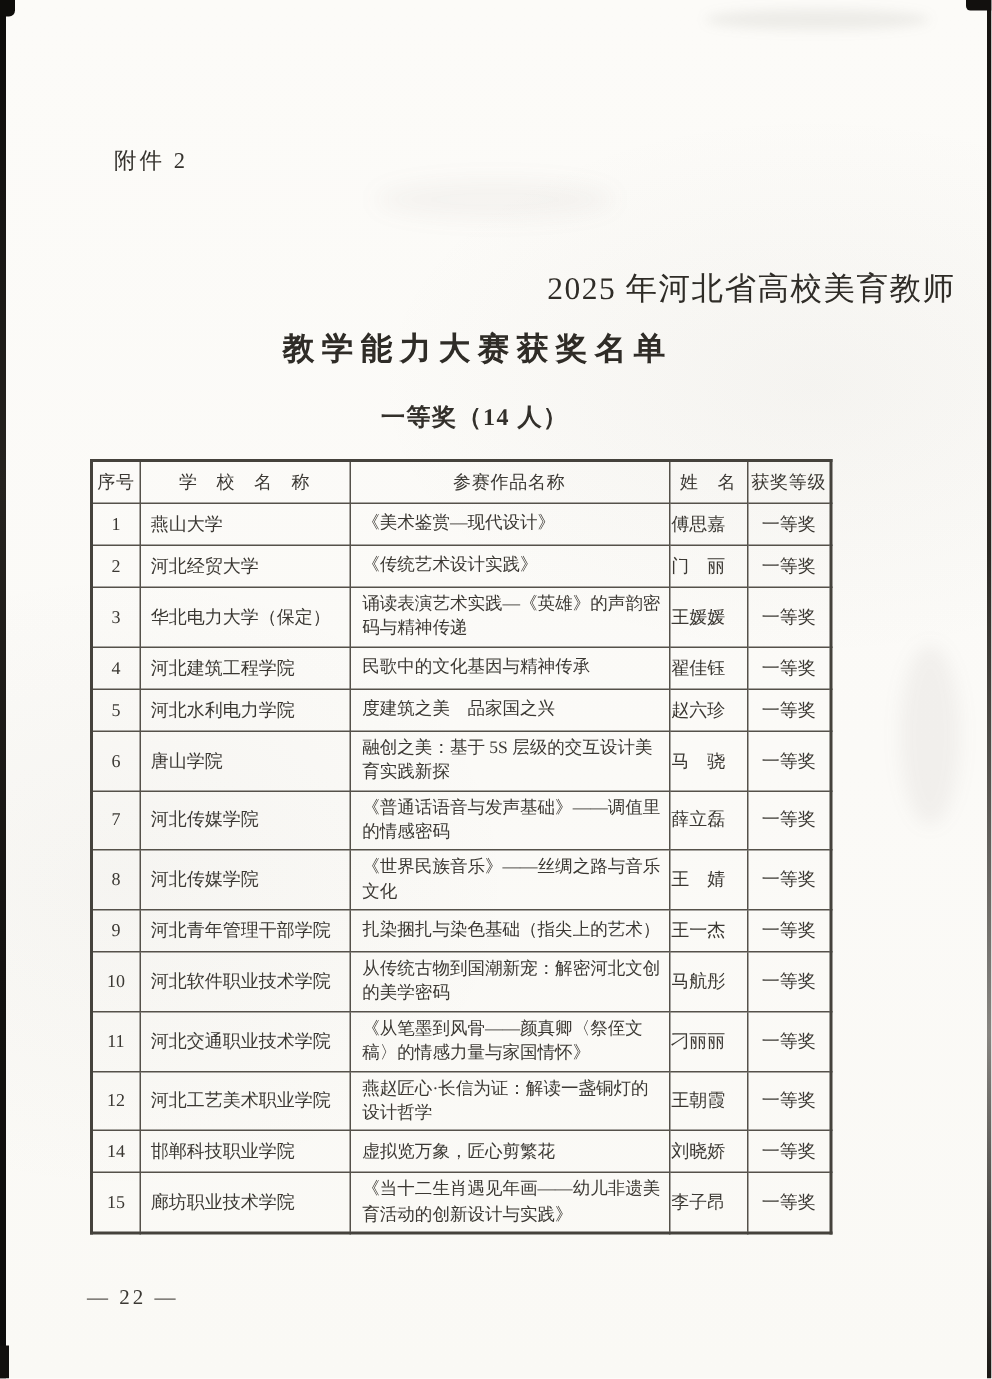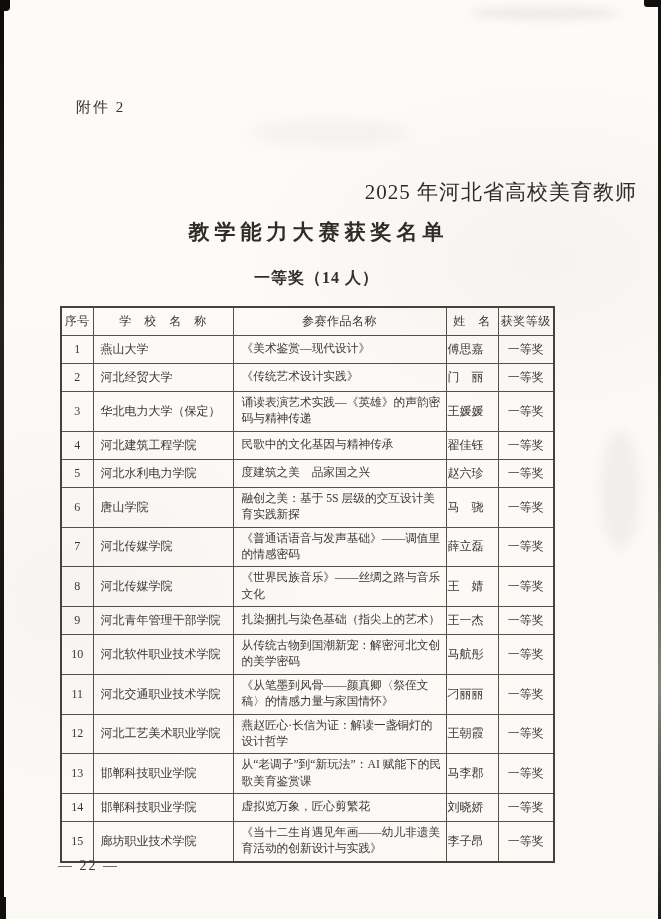--- a/index.html
+++ b/index.html
@@ -169,27 +169,20 @@
     <td class="c-award">一等奖</td>
   </tr>
           <tr>
     <td class="c-no">12</td>
     <td class="c-school">河北工艺美术职业学院</td>
     <td class="c-work">燕赵匠心·长信为证：解读一盏铜灯的设计哲学</td>
     <td class="c-name">王朝霞</td>
     <td class="c-award">一等奖</td>
   </tr>
           <tr>
-    <td class="c-no">13</td>
-    <td class="c-school">邯郸科技职业学院</td>
-    <td class="c-work">从“老调子”到“新玩法”：AI 赋能下的民歌美育鉴赏课</td>
-    <td class="c-name">马李郡</td>
-    <td class="c-award">一等奖</td>
-  </tr>
-          <tr>
     <td class="c-no">14</td>
     <td class="c-school">邯郸科技职业学院</td>
     <td class="c-work">虚拟览万象，匠心剪繁花</td>
     <td class="c-name">刘晓娇</td>
     <td class="c-award">一等奖</td>
   </tr>
           <tr>
     <td class="c-no">15</td>
     <td class="c-school">廊坊职业技术学院</td>
     <td class="c-work">《当十二生肖遇见年画——幼儿非遗美育活动的创新设计与实践》</td>

